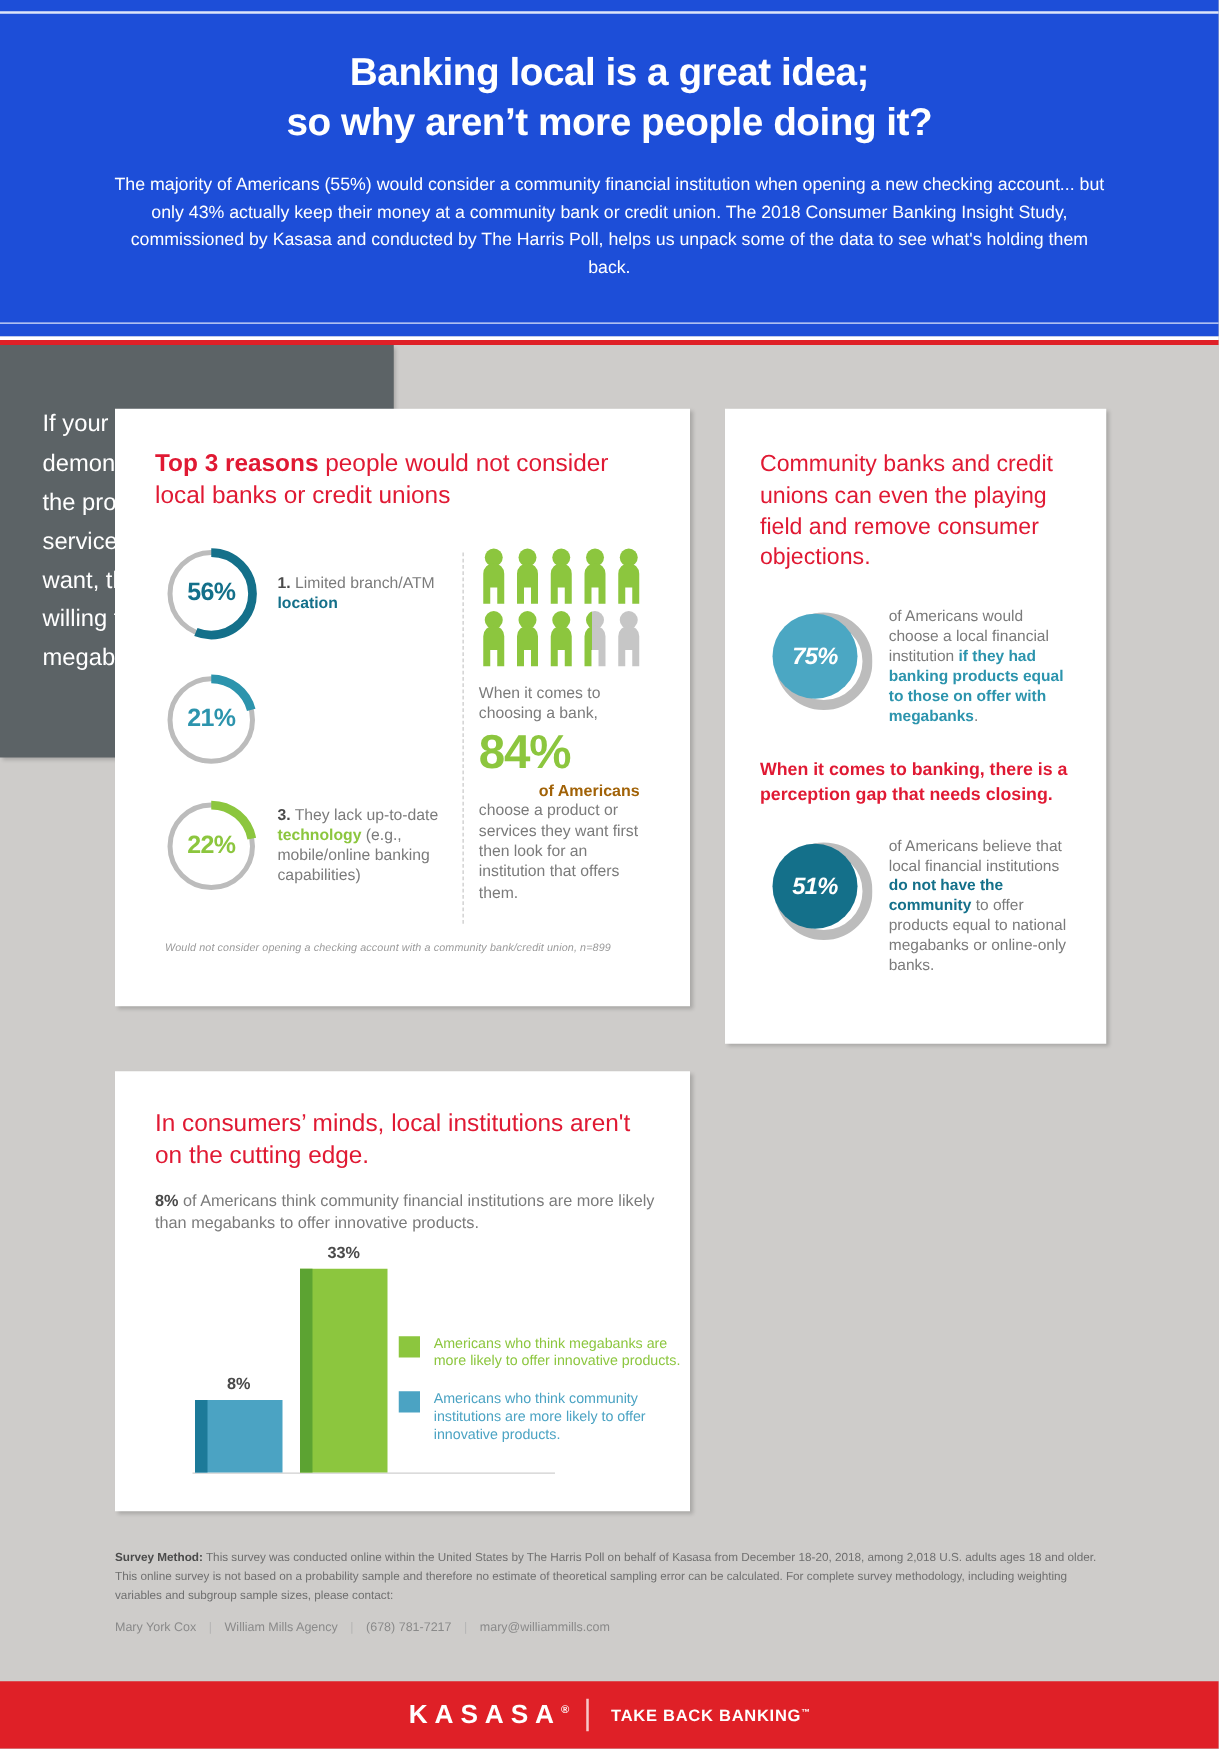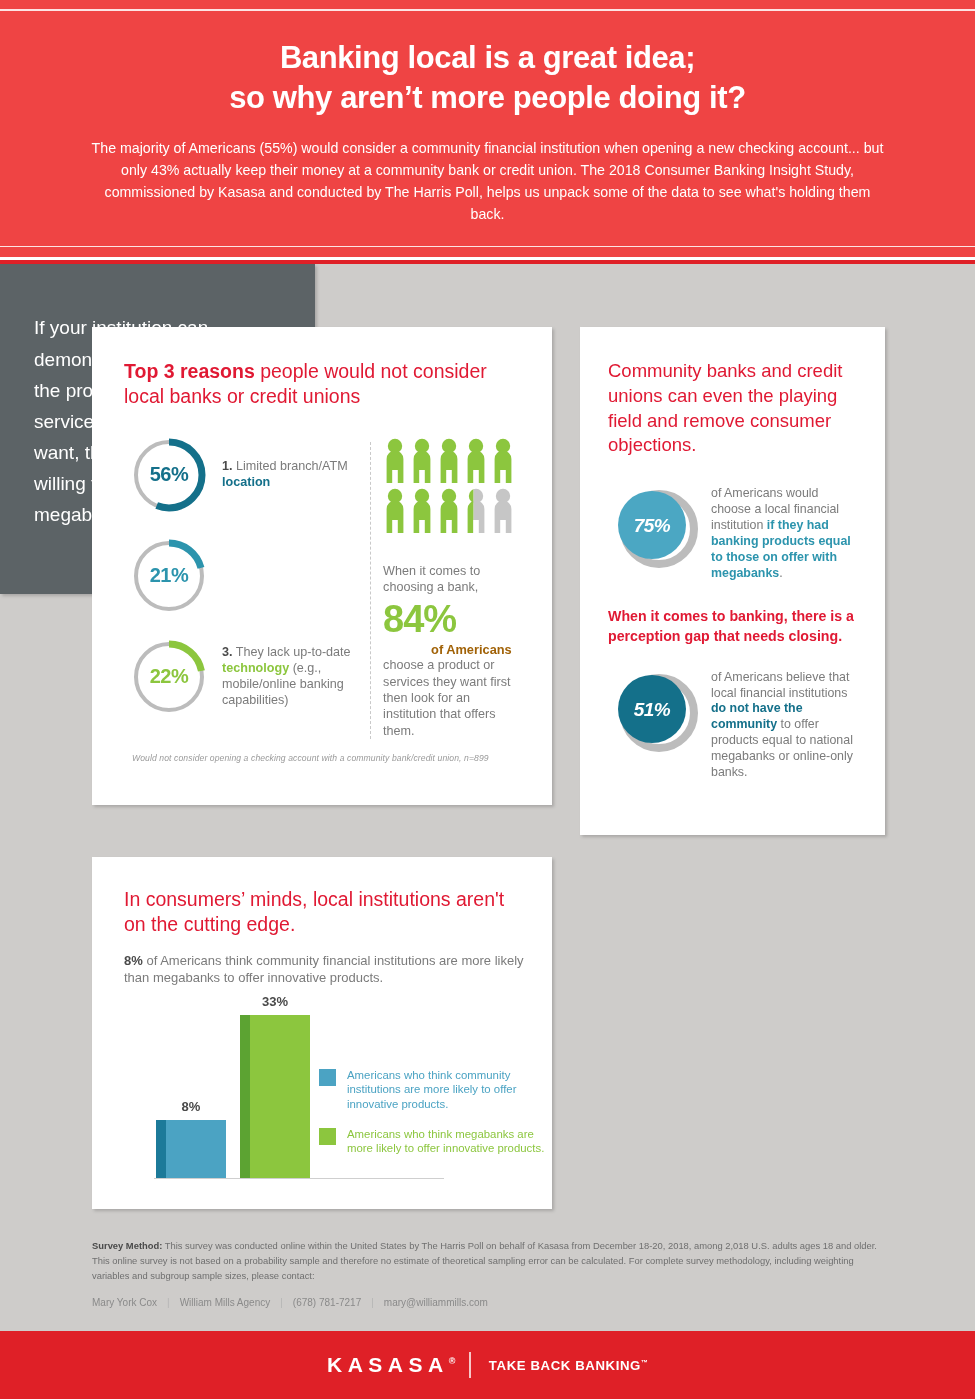--- a/index.html
+++ b/index.html
@@ -6,22 +6,22 @@
   body {
     width: 975px; height: 1399px;
     background: #ceccca;
     font-family: "Liberation Sans", sans-serif;
     overflow: hidden;
     position: relative;
   }
 
   
   .header {
-    background: #ef4444;
-    padding: 14px 0 16px;
+    background: #1d4ed8;
+    padding: 14px 0 28px;
     position: relative;
   }
   .header::before {
     content: ""; position: absolute; left: 0; right: 0; top: 9px;
     height: 1.5px; background: #ffffff; opacity: .85;
   }
   .header::after {
     content: ""; position: absolute; left: 0; right: 0; bottom: 10px;
     height: 1.5px; background: #ffffff; opacity: .85;
   }
@@ -91,21 +91,21 @@
     line-height: 1.27;
     color: #7b7b7b;
   }
   .donut-text b.num { color: #4a4a4a; font-weight: bold; }
   .donut-text b.hl { font-weight: bold; }
 
   .people-grid { width: 132px; }
   .people-row { display: flex; gap: 3px; margin-bottom: 4px; }
   .ppl { width: 24px; height: 46px; }
 
-  .when-text { font-size: 12.6px; color: #7b7b7b; line-height: 1.3; margin-top: 29px; }
+  .when-text { font-size: 12.6px; color: #7b7b7b; line-height: 1.3; margin-top: 12px; }
   .big84 {
     font-size: 38px; color: #8cc63e; font-weight: bold;
     letter-spacing: -1px; line-height: 1.05; margin: 5px 0 2px;
   }
   .of-am { font-size: 12.8px; color: #a16207; font-weight: bold; margin-left: 48px; }
   .choose-text { font-size: 12.6px; color: #7b7b7b; line-height: 1.3; }
 
   .footnote-small {
     font-style: italic; font-size: 8.6px; color: #9a9a9a;
     padding: 14px 0 0 8px; letter-spacing: .1px;
@@ -168,21 +168,21 @@
   .footer-text {
     position: absolute; left: 92px; top: 1238px; width: 800px;
   }
   .fm-body { font-size: 9.4px; color: #6f6f6f; line-height: 1.62; }
   .fm-body b { color: #4a4a4a; font-weight: bold; }
   .fm-contact { font-size: 10px; color: #8a8a8a; margin-top: 13px; }
   .fm-contact span.sep { color: #b5b5b5; padding: 0 10px; }
 
   
   .footer-bar {
-    position: absolute; left: 0; bottom: 0; width: 975px; height: 68px;
+    position: absolute; left: 0; bottom: 0; width: 975px; height: 54px;
     background: #df2027; display: flex; align-items: center; justify-content: center;
   }
   .logo-kasasa {
     color: #ffffff; font-size: 21px; font-weight: bold; letter-spacing: 5.5px;
   }
   .logo-kasasa sup { font-size: 9px; letter-spacing: 0; }
   .logo-div { width: 1.5px; height: 26px; background: #ffffff; opacity: .75; margin: 0 18px 0 14px; }
   .logo-tag { color: #ffffff; font-size: 13.2px; font-weight: bold; letter-spacing: .6px; }
   .logo-tag sup { font-size: 7px; letter-spacing: 0; }
 </style>
@@ -365,26 +365,26 @@
 
         <div class="bar" style="left:116px; width:70px; height:163px;">
           <div class="bar-inner" style="background:#8cc63e;">
             <div class="bar-edge" style="background:#5ca332;"></div>
             <div class="bar-val">33%</div>
           </div>
         </div>
 
         <div class="legend">
           <div class="legend-item">
+            <div class="legend-swatch" style="background:#8cc63e;"></div>
+            <div class="legend-text" style="color:#8cc63e;">Americans who think megabanks are more likely to offer innovative products.</div>
+          </div>
+          <div class="legend-item">
             <div class="legend-swatch" style="background:#4ba3c3;"></div>
             <div class="legend-text" style="color:#4ba3c3;">Americans who think community institutions are more likely to offer innovative products.</div>
-          </div>
-          <div class="legend-item">
-            <div class="legend-swatch" style="background:#8cc63e;"></div>
-            <div class="legend-text" style="color:#8cc63e;">Americans who think megabanks are more likely to offer innovative products.</div>
           </div>
         </div>
       </div>
     </div>
   </div>
 
   <div id="card-callout">
     <div class="callout-text">If your institution can demonstrate that you have the products and convenient services that Americans want, they’re ready and willing to choose you over a megabank.</div>
   </div>
 

